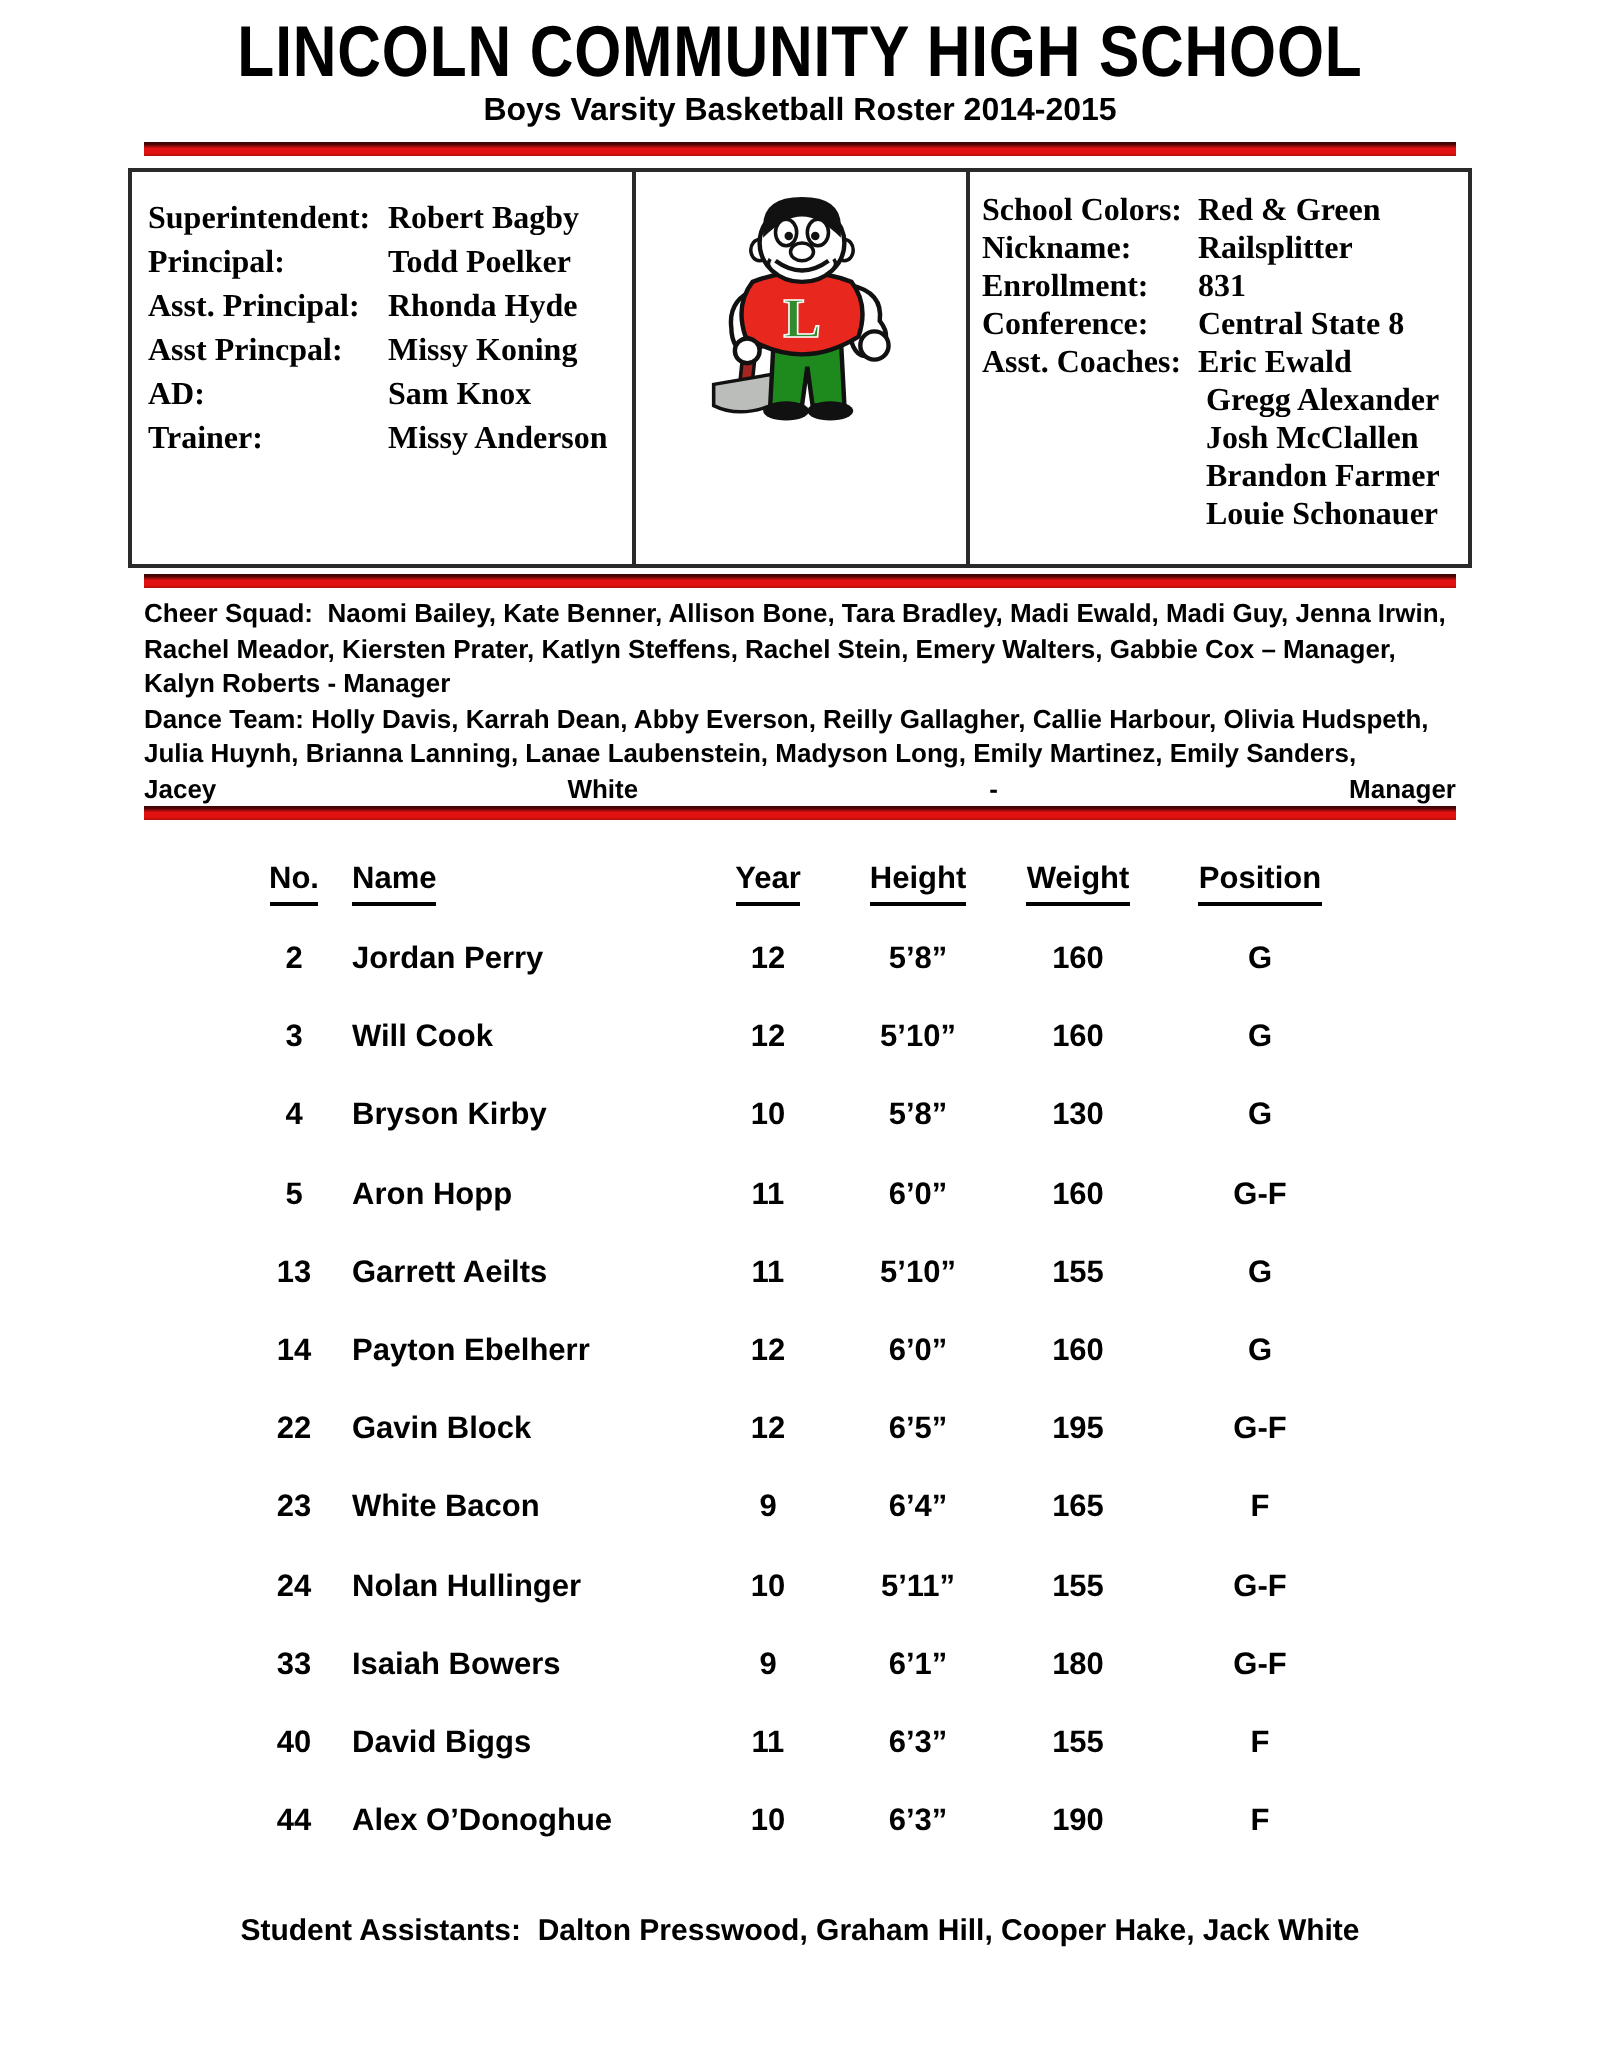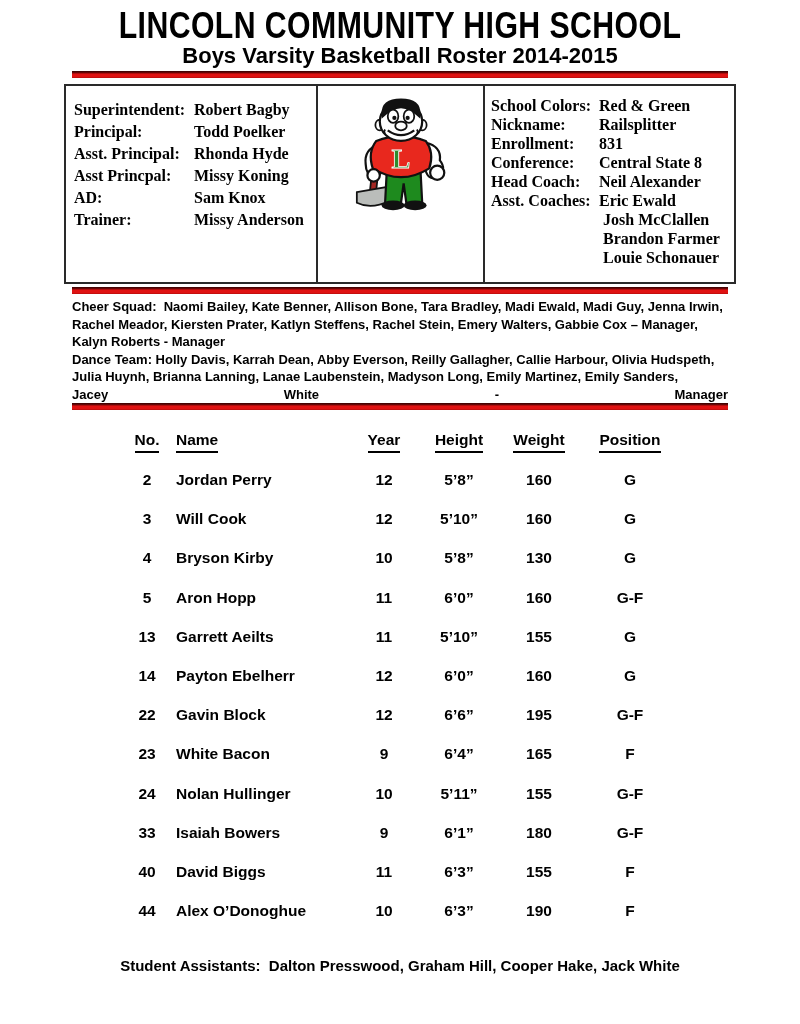--- a/index.html
+++ b/index.html
@@ -6,21 +6,21 @@
   body {
     width:800px; height:1024px; overflow:hidden; position:relative;
     font-family:"Liberation Sans", sans-serif; color:#000;
   }
   .page-title {
     margin-top:8px; text-align:center; font-weight:bold; font-size:36px;
     line-height:36px; transform:scaleX(0.84); transform-origin:50% 50%;
     white-space:nowrap; letter-spacing:0.5px;
   }
   .page-subtitle {
-    text-align:center; font-weight:bold; font-size:22px; line-height:20px; margin-top:2px;
+    text-align:center; font-weight:bold; font-size:16px; line-height:20px; margin-top:2px;
   }
   .redbar {
     width:656px; height:7px; margin:0 auto;
     background:linear-gradient(to bottom, #3a0303 0%, #550404 18%, #e01212 45%, #e01212 78%, #b80c0c 100%);
   }
   .redbar-1 { margin-top:5px; }
   .redbar-2 { margin-top:3px; }
   .redbar-3 { margin-top:0; }
 
   .info-box {
@@ -165,32 +165,29 @@
         <div class="school-row">
           <span class="lbl">Enrollment:</span>
           <span class="val">831</span>
         </div>
 
         <div class="school-row">
           <span class="lbl">Conference:</span>
           <span class="val">Central State 8</span>
         </div>
 
-        <div class="school-row">
-          <span class="lbl">Head Coach:</span>
-          <span class="val">Neil Alexander</span>
-        </div>
 
         <div class="school-row">
           <span class="lbl">Asst. Coaches:</span>
           <span class="val">Eric Ewald</span>
         </div>
       </div>
     <div>
 
+        <div class="extra-coach">Gregg Alexander</div>
 
         <div class="extra-coach">Josh McClallen</div>
 
         <div class="extra-coach">Brandon Farmer</div>
 
         <div class="extra-coach">Louie Schonauer</div>
       </div>
   </div>
 
 </div>
@@ -300,21 +297,21 @@
         <td class="c-ht">6’0”</td>
         <td class="c-wt">160</td>
         <td class="c-pos">G</td>
       </tr>
 
 
       <tr>
         <td class="c-no">22</td>
         <td class="c-name">Gavin Block</td>
         <td class="c-year">12</td>
-        <td class="c-ht">6’6”</td>
+        <td class="c-ht">6’5”</td>
         <td class="c-wt">195</td>
         <td class="c-pos">G-F</td>
       </tr>
 
       <tr>
         <td class="c-no">23</td>
         <td class="c-name">White Bacon</td>
         <td class="c-year">9</td>
         <td class="c-ht">6’4”</td>
         <td class="c-wt">165</td>

